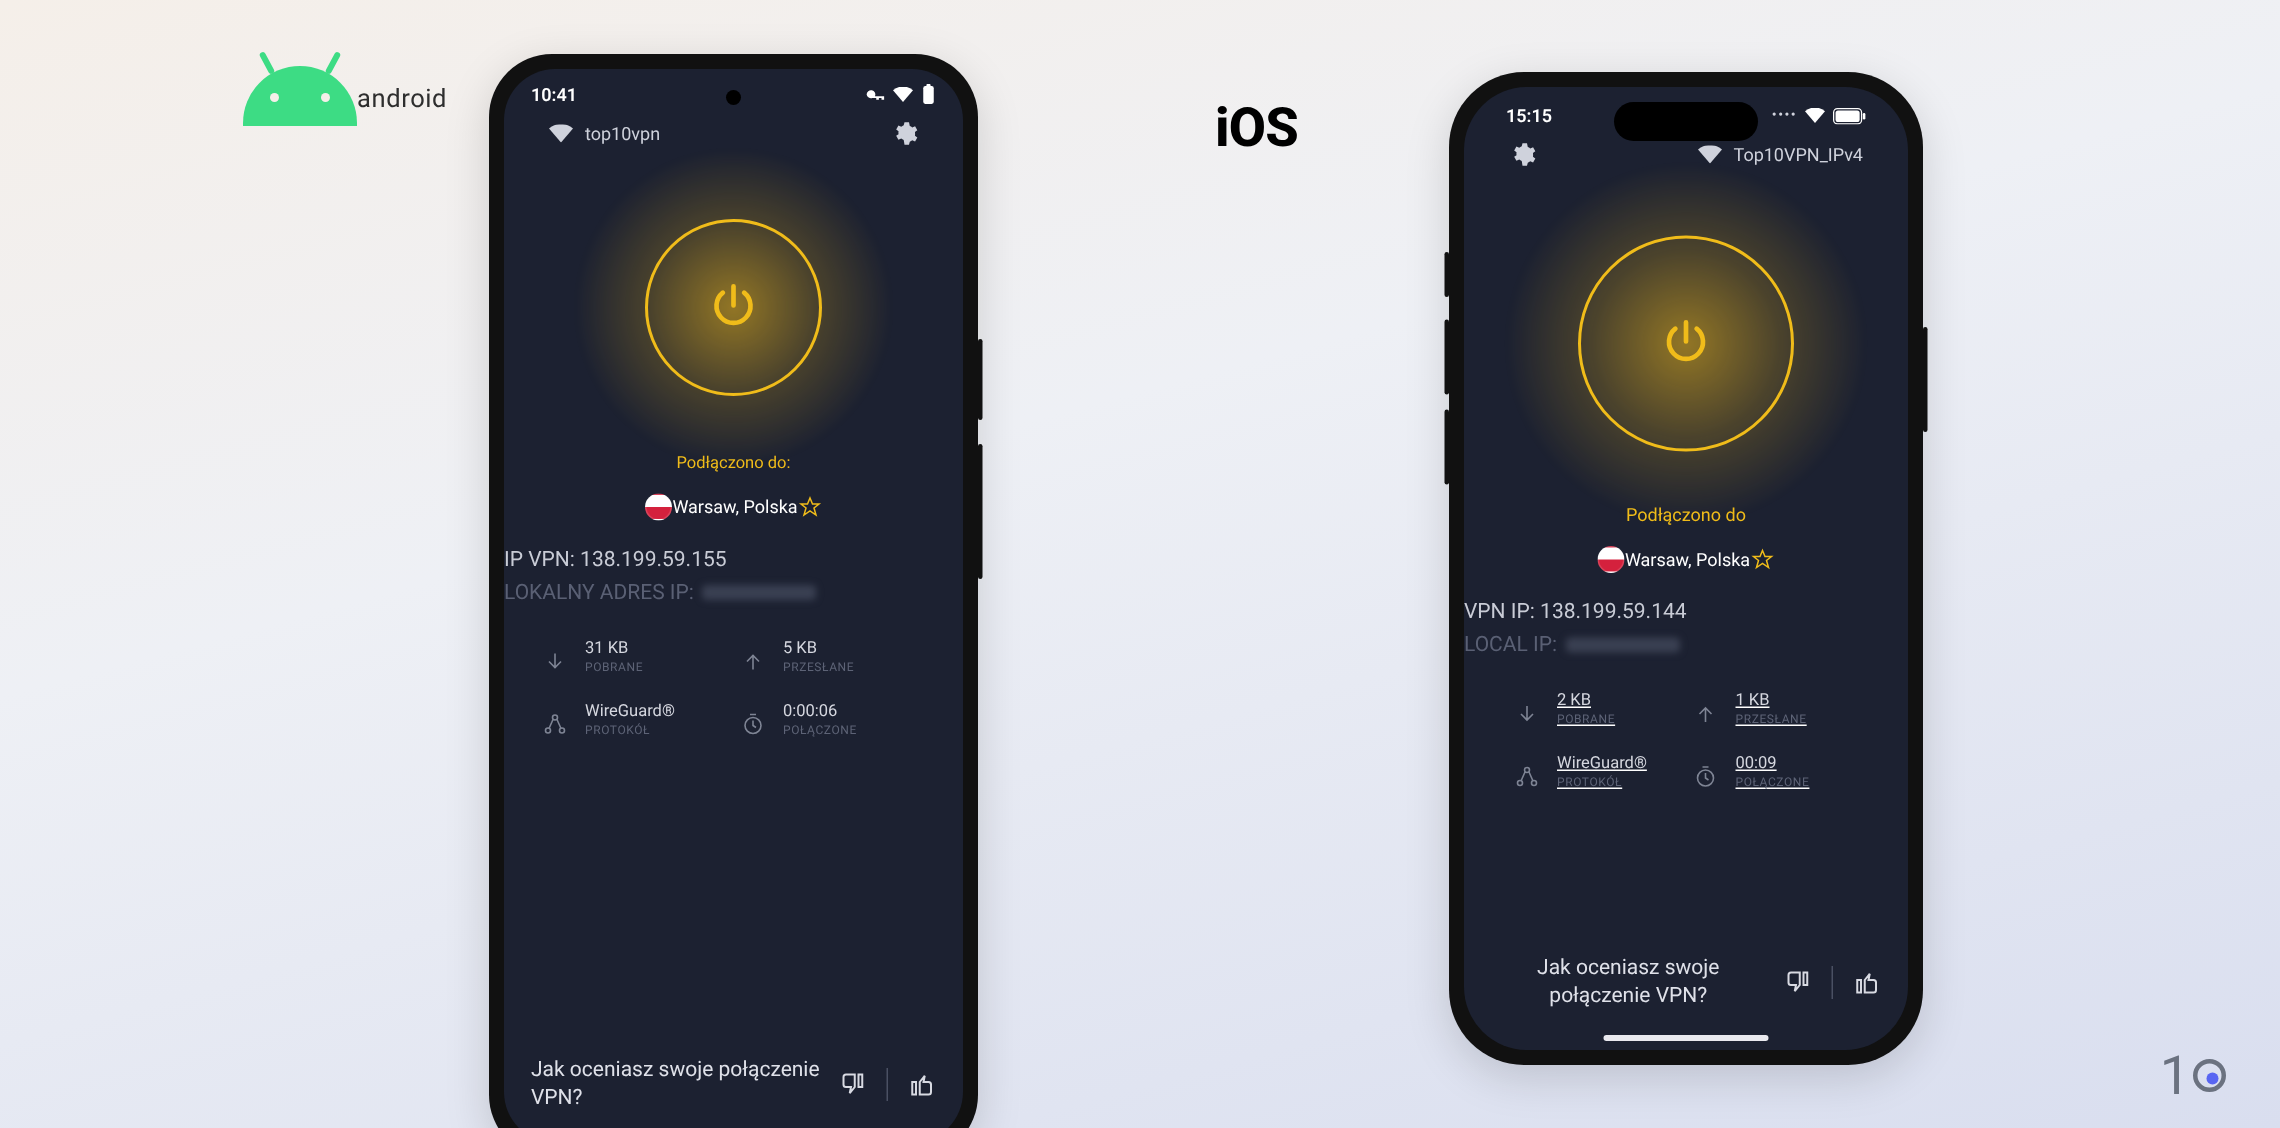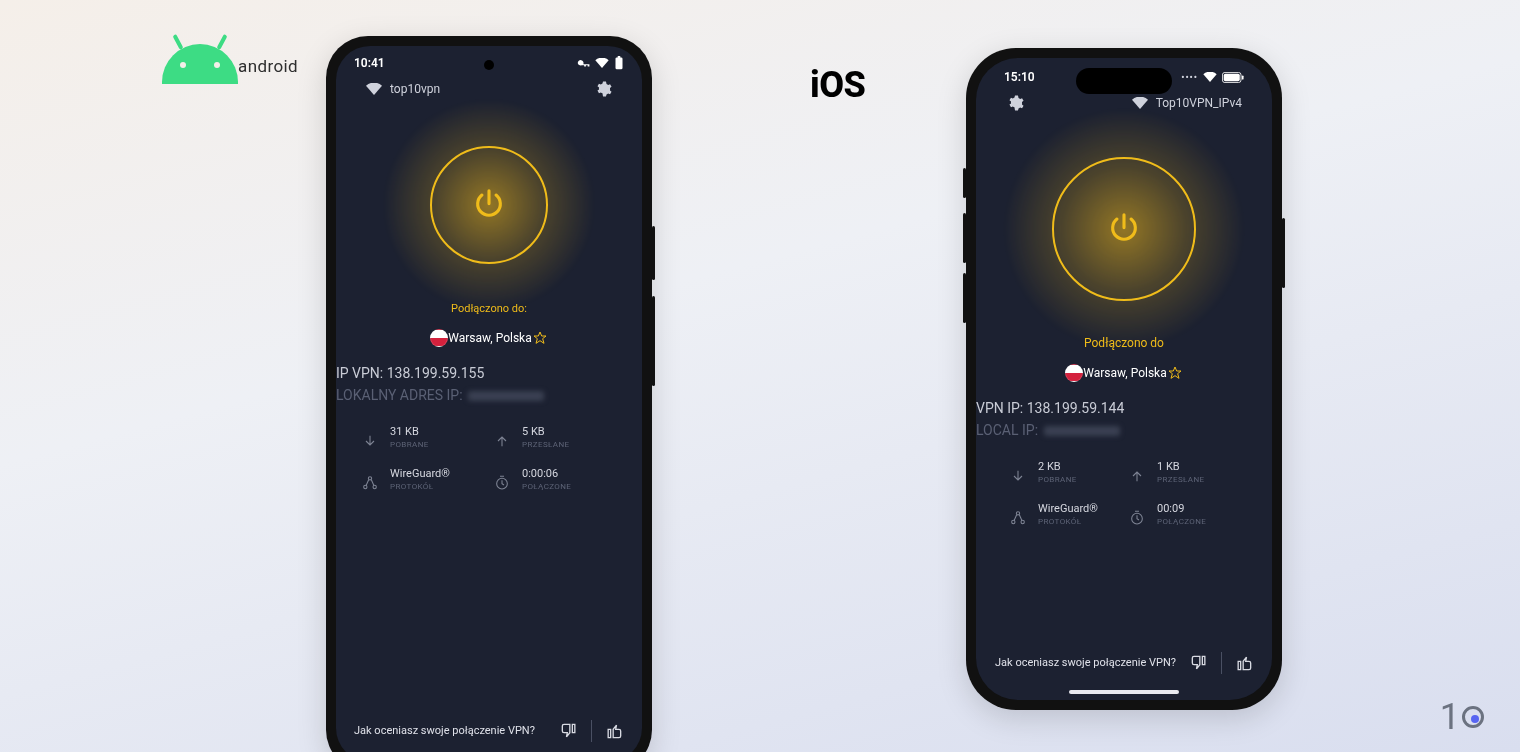--- a/index.html
+++ b/index.html
@@ -73,21 +73,21 @@
 
   
   .stats { display:grid; grid-template-columns: 1fr 1fr; gap:18px 10px; padding: 22px 26px 0; }
   .stat { display:flex; gap:12px; align-items:flex-end; }
   .stat svg { width:16px; height:16px; flex:0 0 16px; margin-top:1px; }
   .stat .v  { font-size:11px; color:#d5d7df; line-height:1.2; }
   .stat .l  { font-size:8px; color:#5d6376; text-transform:uppercase; letter-spacing:0.4px; margin-top:2px;}
 
   
   .rating { position:absolute; left:0; right:0; bottom:20px; display:flex; align-items:center; padding: 0 18px; gap:12px; }
-  .rating .q { font-size:11px; color:#dfe1e9; flex:1; line-height:1.35; }
+  .rating .q { font-size:14px; color:#dfe1e9; flex:1; line-height:1.35; }
   .rating .sep { width:1px; height:22px; background:#4a5063; }
   .rating svg { width:20px; height:20px; }
 
   .homebar { position:absolute; bottom:6px; left:50%; transform:translateX(-50%); width:110px; height:4px; background:#e9e9ef; border-radius:3px; }
 
   
   .wm { position:absolute; right:36px; bottom:14px; font-size:36px; font-weight:400; color:#6b7280; display:flex; align-items:center; gap:2px;}
   .wm .dot { width:22px; height:22px; border:3px solid #6b7280; border-radius:50%; position:relative; }
   .wm .dot::after { content:""; position:absolute; right:2px; bottom:2px; width:8px; height:8px; background:#5865f2; border-radius:50%; }
 
@@ -225,21 +225,21 @@
 
 <div class="phone ios">
   <div class="hbtn pwr"></div>
     <div class="hbtn v1"></div>
     <div class="hbtn v2"></div>
     <div class="hbtn v3"></div>
   <div class="screen">
     <div class="island"></div>
 
     <div class="statusbar">
-      <span>15:10</span>
+      <span>15:15</span>
       <span class="right">
         <span style="letter-spacing:1px;color:#cfd2dc;font-size:9px;">••••</span>
         <svg class="sb-icon" width="14" height="10" viewBox="0 0 24 18">
             <path d="M12 18 0 4a18 18 0 0 1 24 0z" fill="#fff"></path>
           </svg>
         <svg class="sb-icon" width="22" height="11" viewBox="0 0 26 13">
             <rect x="0.5" y="0.5" width="22" height="12" rx="3" fill="none" stroke="#fff"></rect>
             <rect x="2" y="2" width="19" height="9" rx="2" fill="#fff"></rect>
             <rect x="23.5" y="4" width="2" height="5" rx="1" fill="#fff"></rect>
           </svg>
@@ -277,21 +277,21 @@
         </svg>
     </div>
 
     <div class="iprow">
       <span>VPN IP:</span>&nbsp;<span>138.199.59.144</span>
     </div>
     <div class="iprow dim">
       <span>LOCAL IP:</span> <span class="blur"></span>
     </div>
 
-    <div class="stats" style="padding-left:34px;padding-right:34px;">
+    <div class="stats" style="padding-left:34px;padding-right:34px;text-decoration:underline;">
       <div class="stat">
         <svg class="icn" viewBox="0 0 24 24">
             <path d="M12 4v14m-6-6 6 6 6-6"></path>
           </svg>
         <div>
             <div class="v">2 KB</div>
             <div class="l">POBRANE</div>
           </div>
       </div>
       <div class="stat">

